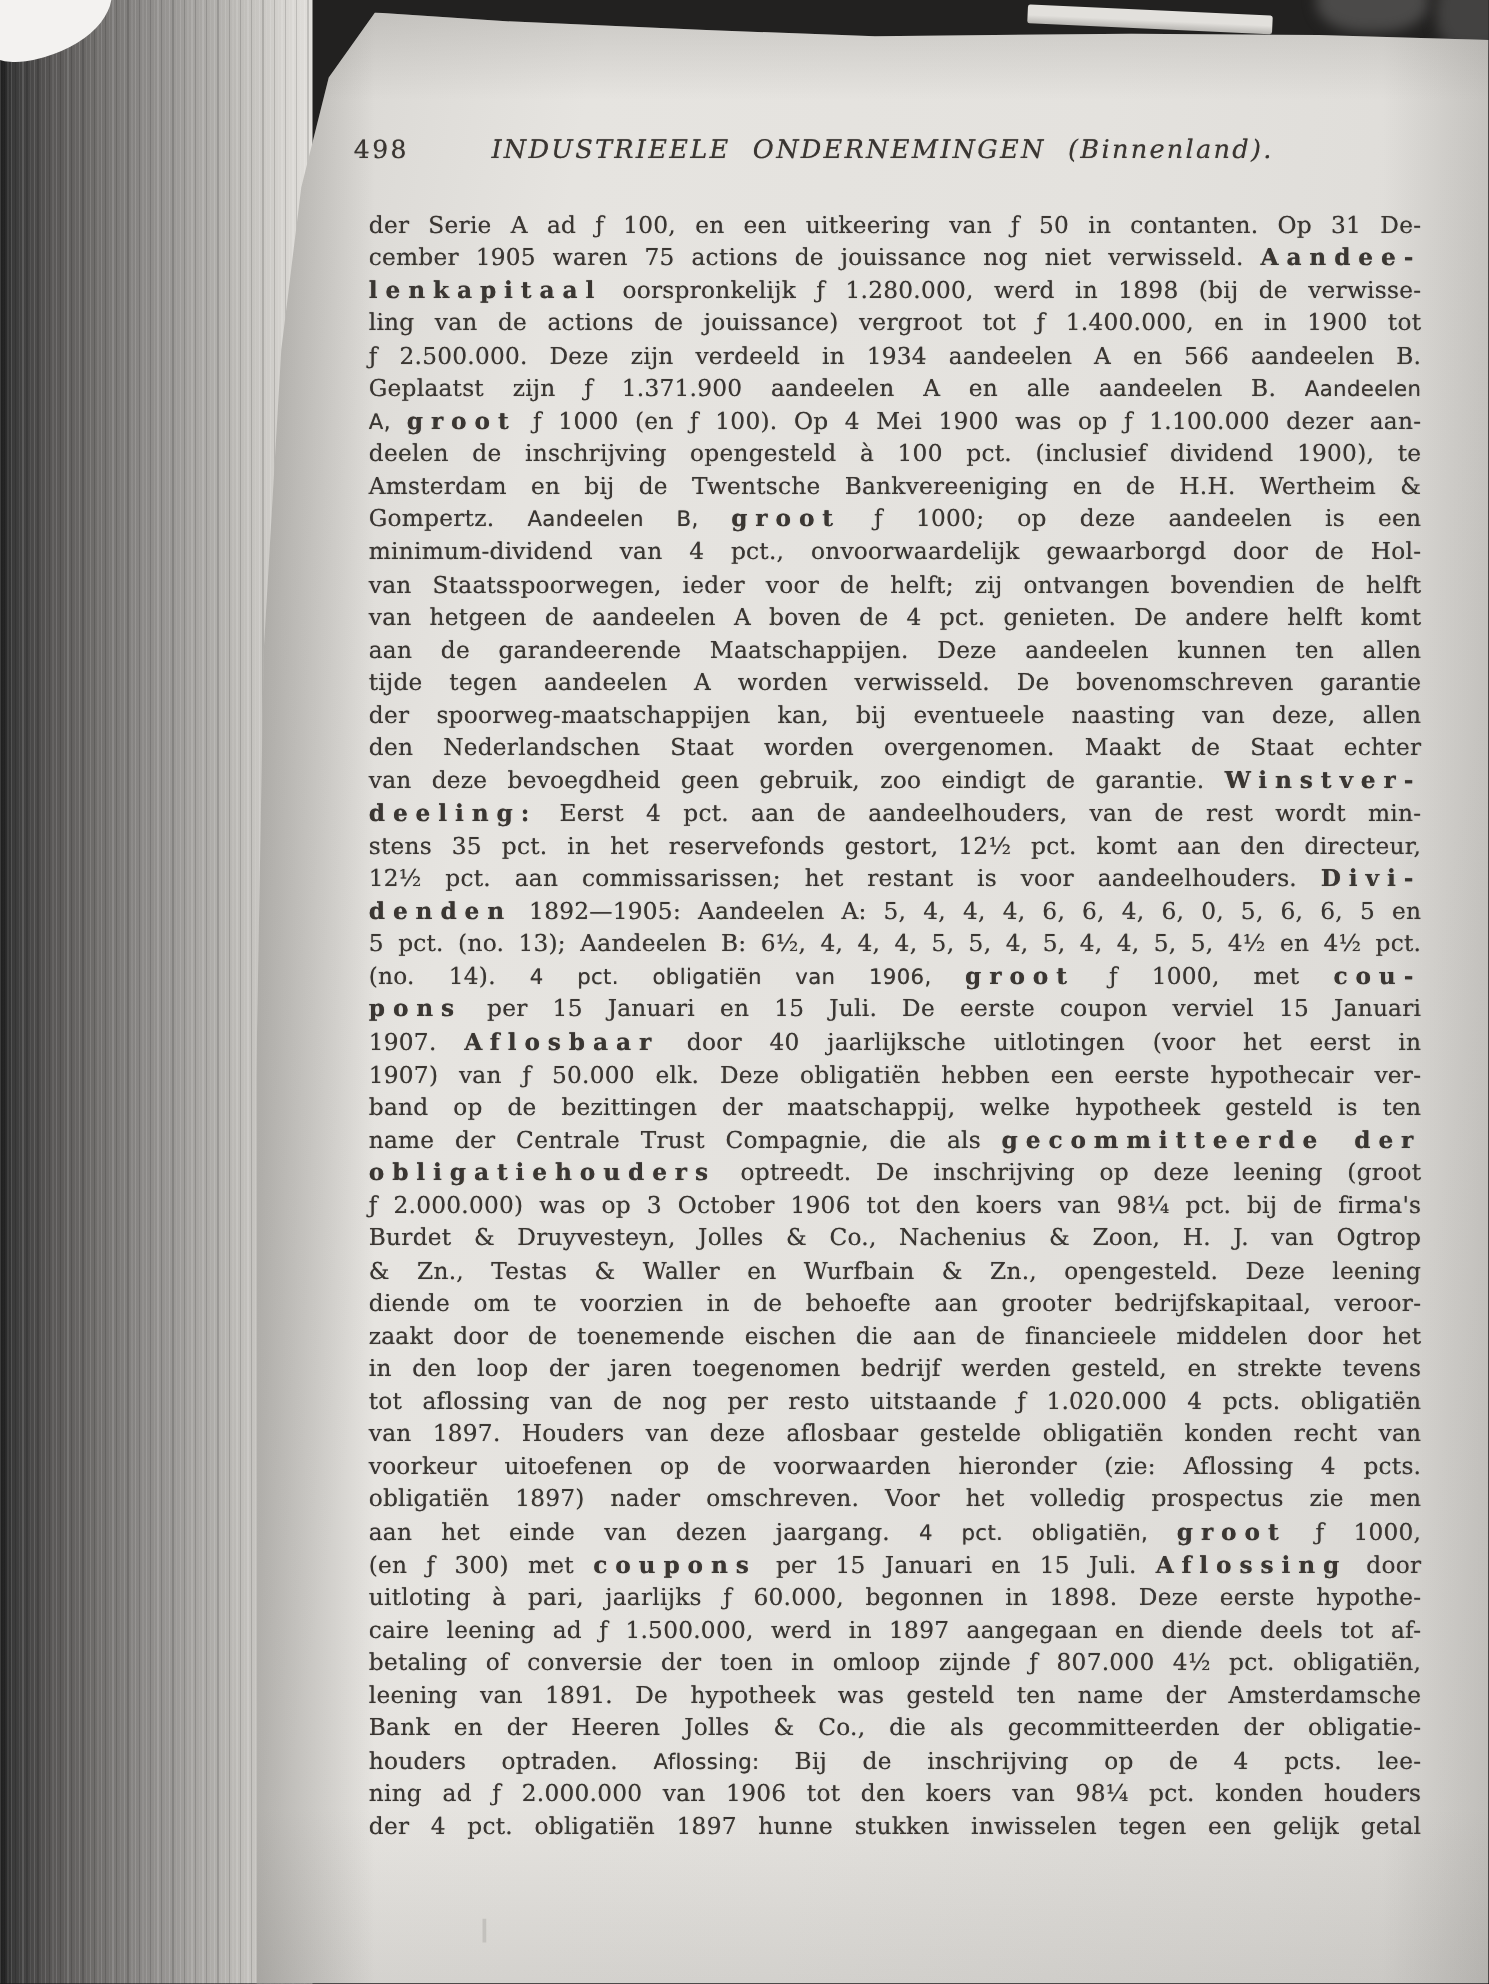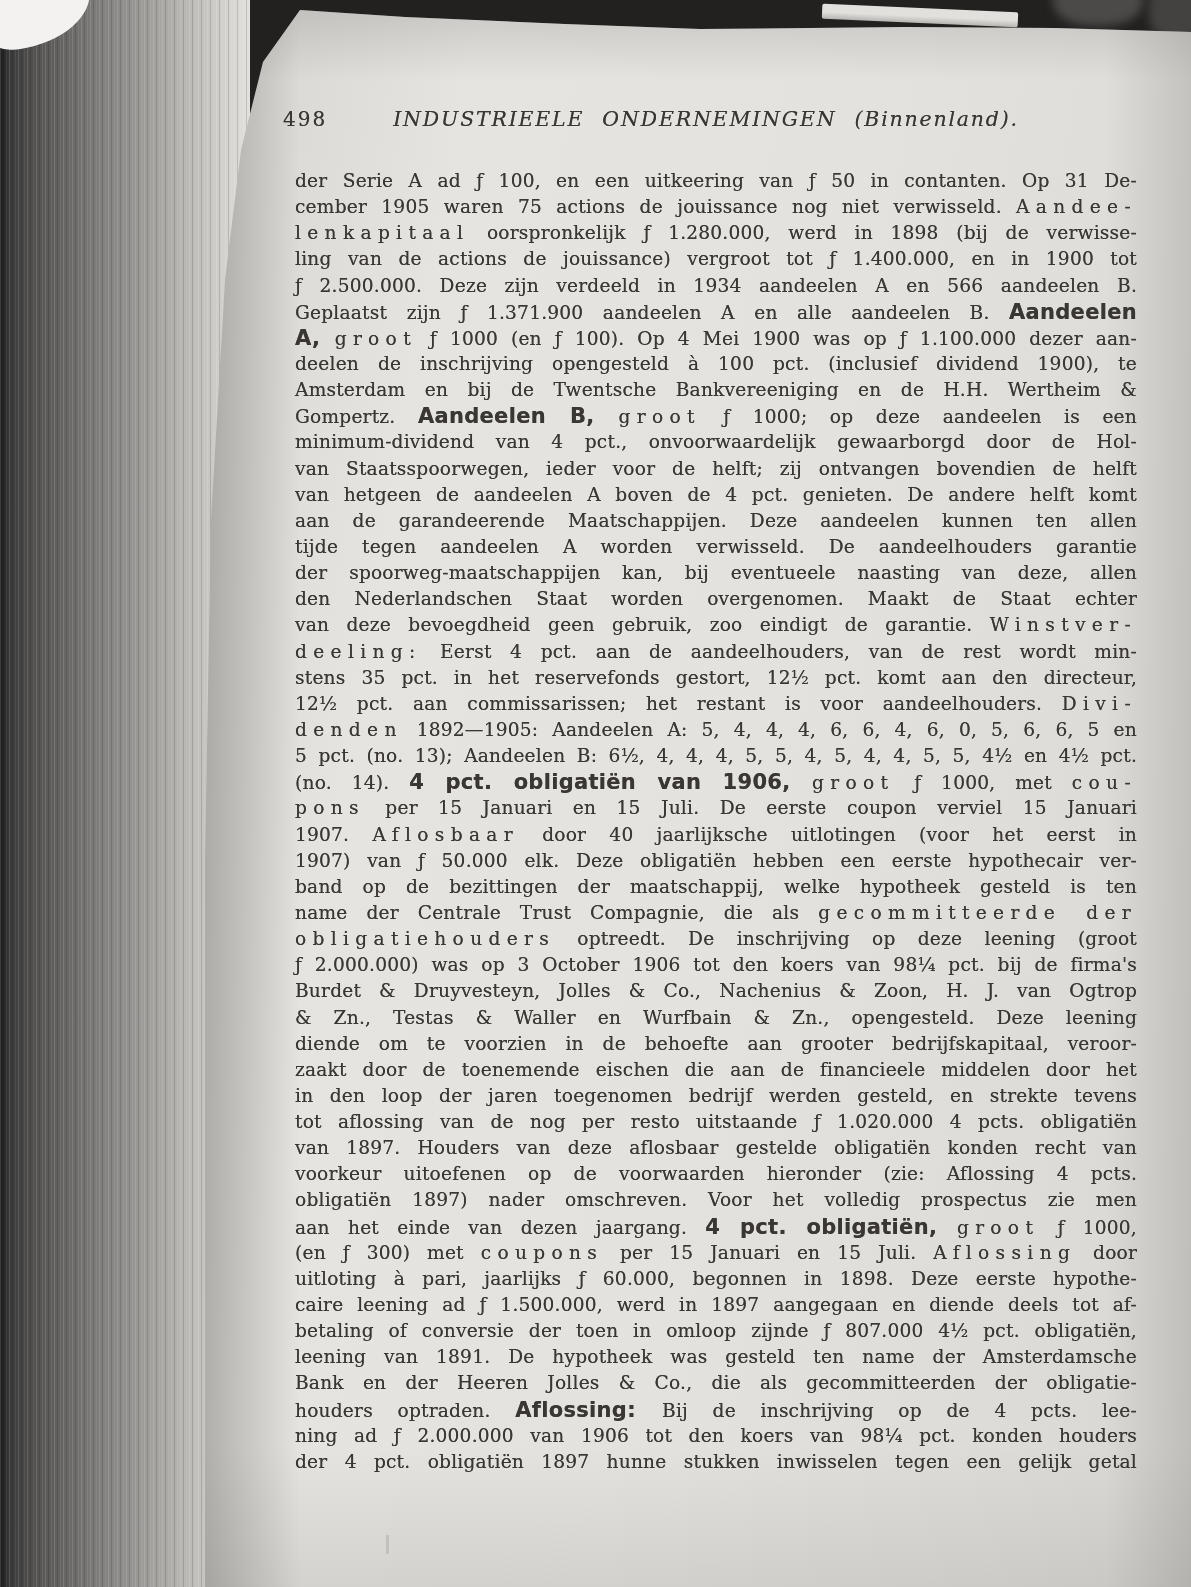--- a/index.html
+++ b/index.html
@@ -71,23 +71,23 @@
   .pageno{letter-spacing:2px;margin-right:66px;}
   .header-title{display:flex;gap:18px;font-style:italic;letter-spacing:1.8px;font-size:20.5px;}
   .body{position:absolute;left:12px;top:64px;width:842px;}
   .line{
     height:26.15px;line-height:26.15px;font-size:18.6px;
     text-align:justify;text-align-last:justify;
     letter-spacing:.2px;
   }
   .line span.b{
     font-family:"DejaVu Sans","Liberation Sans",sans-serif;
-    font-weight:700;font-size:21px;letter-spacing:.3px;
+    font-weight:400;font-size:17px;letter-spacing:.3px;
   }
-  .line span.sp{letter-spacing:.34em;}
+  .line span.sp{letter-spacing:.34em;font-weight:bold;}
   
   .artifact-tick{
     position:absolute;left:386px;top:1535px;width:3px;height:19px;
     background:#c3c1bd;
   }
 </style>
 </head>
 <body style="--paper: #e4e2de; --ink: #3a3632; --bg: #222120;">
 
 <div class="photo">
@@ -115,21 +115,21 @@
         <div class="line"><span>ƒ 2.500.000. Deze zijn verdeeld in 1934 aandeelen A en 566 aandeelen B.</span></div>
         <div class="line"><span>Geplaatst zijn ƒ 1.371.900 aandeelen A en alle aandeelen B. </span><span class="b">Aandeelen</span></div>
         <div class="line"><span class="b">A, </span><span class="sp">groot</span><span> ƒ 1000 (en ƒ 100). Op 4 Mei 1900 was op ƒ 1.100.000 dezer aan-</span></div>
         <div class="line"><span>deelen de inschrijving opengesteld à 100 pct. (inclusief dividend 1900), te</span></div>
         <div class="line"><span>Amsterdam en bij de Twentsche Bankvereeniging en de H.H. Wertheim &amp;</span></div>
         <div class="line"><span>Gompertz. </span><span class="b">Aandeelen B, </span><span class="sp">groot</span><span> ƒ 1000; op deze aandeelen is een</span></div>
         <div class="line"><span>minimum-dividend van 4 pct., onvoorwaardelijk gewaarborgd door de Hol-</span></div>
         <div class="line"><span>van Staatsspoorwegen, ieder voor de helft; zij ontvangen bovendien de helft</span></div>
         <div class="line"><span>van hetgeen de aandeelen A boven de 4 pct. genieten. De andere helft komt</span></div>
         <div class="line"><span>aan de garandeerende Maatschappijen. Deze aandeelen kunnen ten allen</span></div>
-        <div class="line"><span>tijde tegen aandeelen A worden verwisseld. De aandeelhouders garantie</span></div>
+        <div class="line"><span>tijde tegen aandeelen A worden verwisseld. De bovenomschreven garantie</span></div>
         <div class="line"><span>der spoorweg-maatschappijen kan, bij eventueele naasting van deze, allen</span></div>
         <div class="line"><span>den Nederlandschen Staat worden overgenomen. Maakt de Staat echter</span></div>
         <div class="line"><span>van deze bevoegdheid geen gebruik, zoo eindigt de garantie. </span><span class="sp">Winstver-</span></div>
         <div class="line"><span class="sp">deeling:</span><span> Eerst 4 pct. aan de aandeelhouders, van de rest wordt min-</span></div>
         <div class="line"><span>stens 35 pct. in het reservefonds gestort, 12½ pct. komt aan den directeur,</span></div>
         <div class="line"><span>12½ pct. aan commissarissen; het restant is voor aandeelhouders. </span><span class="sp">Divi-</span></div>
         <div class="line"><span class="sp">denden</span><span> 1892—1905: Aandeelen A: 5, 4, 4, 4, 6, 6, 4, 6, 0, 5, 6, 6, 5 en</span></div>
         <div class="line"><span>5 pct. (no. 13); Aandeelen B: 6½, 4, 4, 4, 5, 5, 4, 5, 4, 4, 5, 5, 4½ en 4½ pct.</span></div>
         <div class="line"><span>(no. 14). </span><span class="b">4 pct. obligatiën van 1906, </span><span class="sp">groot</span><span> ƒ 1000, met </span><span class="sp">cou-</span></div>
         <div class="line"><span class="sp">pons</span><span> per 15 Januari en 15 Juli. De eerste coupon verviel 15 Januari</span></div>

